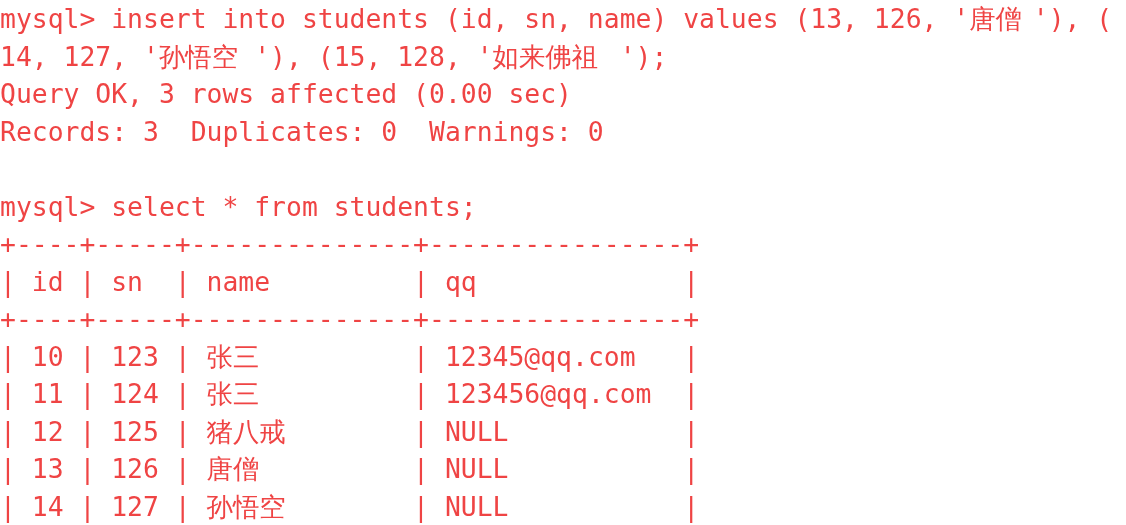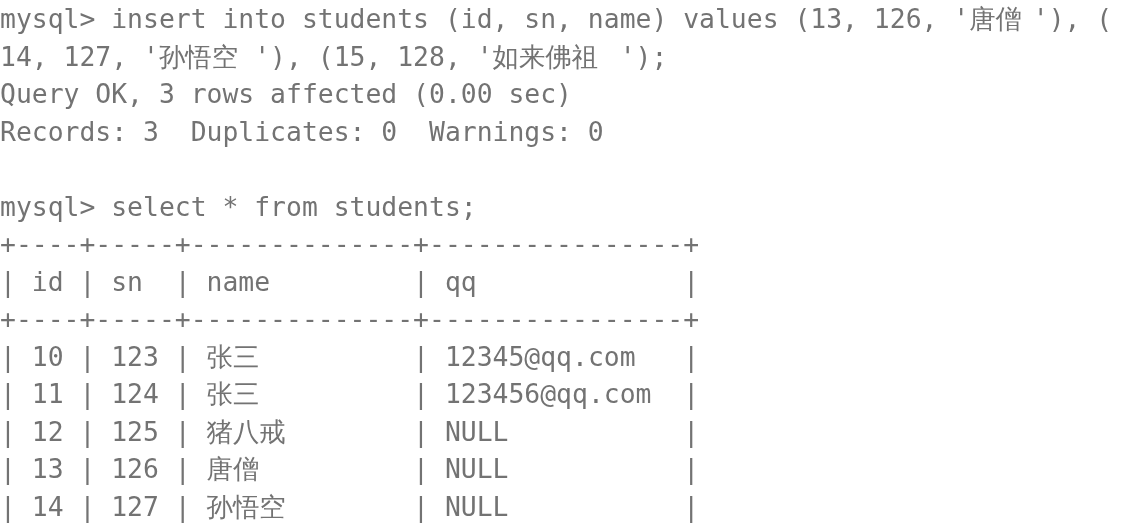--- a/index.html
+++ b/index.html
@@ -10,21 +10,21 @@
   }
   body {
     width: 1126px;
     height: 525px;
     overflow: hidden;
   }
   #terminal {
     width: 1126px;
     height: 525px;
     background: #ffffff;
-    color: #737373;
+    color: #ef4444;
     font-family: "DejaVu Sans Mono", "Liberation Mono", monospace;
     font-size: 26.4px;
     line-height: 37.5px;
     letter-spacing: 0px;
     padding: 0;
     box-sizing: border-box;
     white-space: pre;
     overflow: hidden;
   }
   .line {

